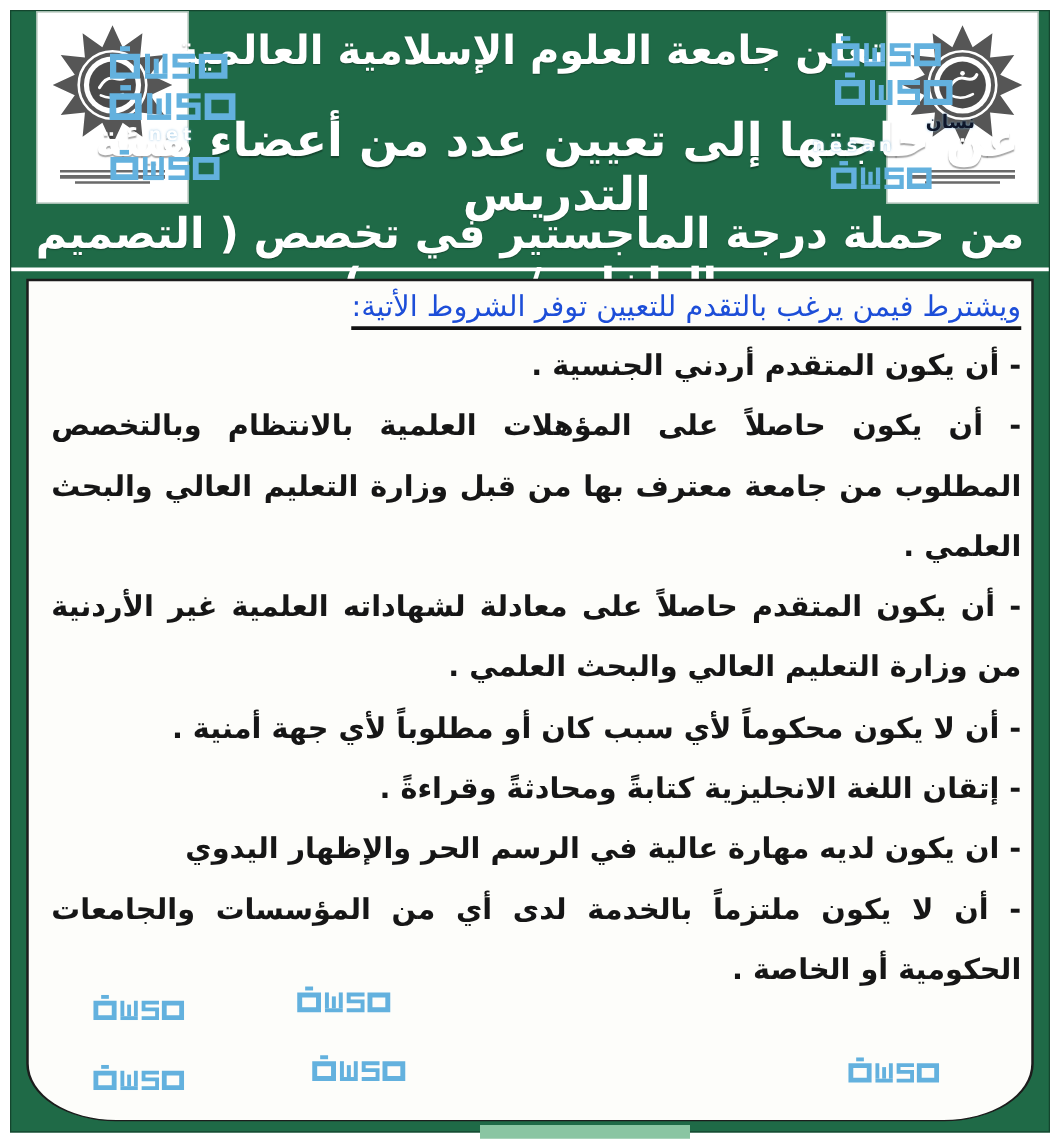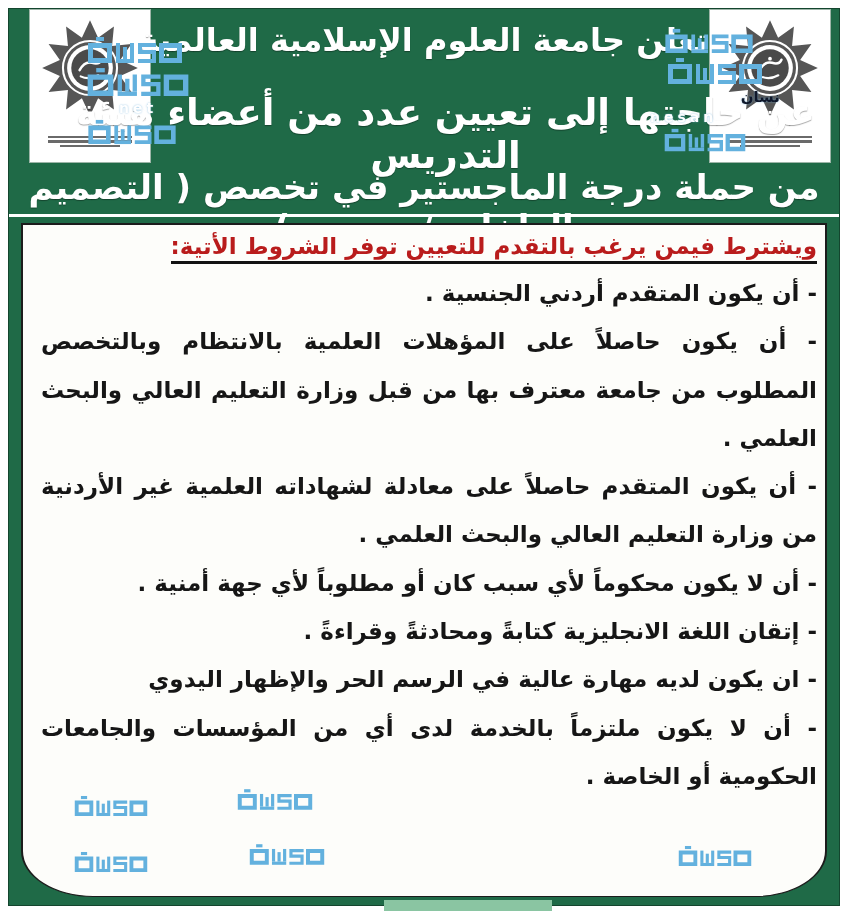--- a/index.html
+++ b/index.html
@@ -34,21 +34,21 @@
   .logo-caption .b3{width:60px;}
   
   .content{
     position:absolute;left:12px;right:12px;top:214px;bottom:8px;
     background:#fdfdfa;border:2px solid #1c1c1c;border-bottom-width:1px;
     border-radius:0 0 72px 72px / 0 0 46px 46px;
     box-sizing:border-box;padding:8px 8px 0 18px;
     direction:rtl;overflow:hidden;
   }
   .req-heading{
-    font-size:23px;font-weight:bold;color:#b91c1c;margin:0 0 10px;
+    font-size:23px;font-weight:normal;color:#1d4ed8;margin:0 0 10px;
   }
   .req-heading span{border-bottom:3px solid #121212;padding-bottom:2px;}
   .req-item{
     font-size:23px;font-weight:bold;color:#161616;
     line-height:2.1;text-align:justify;text-align-last:right;margin:0;
   }
   
   .wm{position:absolute;z-index:6;display:flex;flex-direction:column;gap:3px;}
   .wm-row{display:block;}
   .wm-text-ar{color:#0f172a;font-size:15px;font-weight:bold;direction:rtl;

